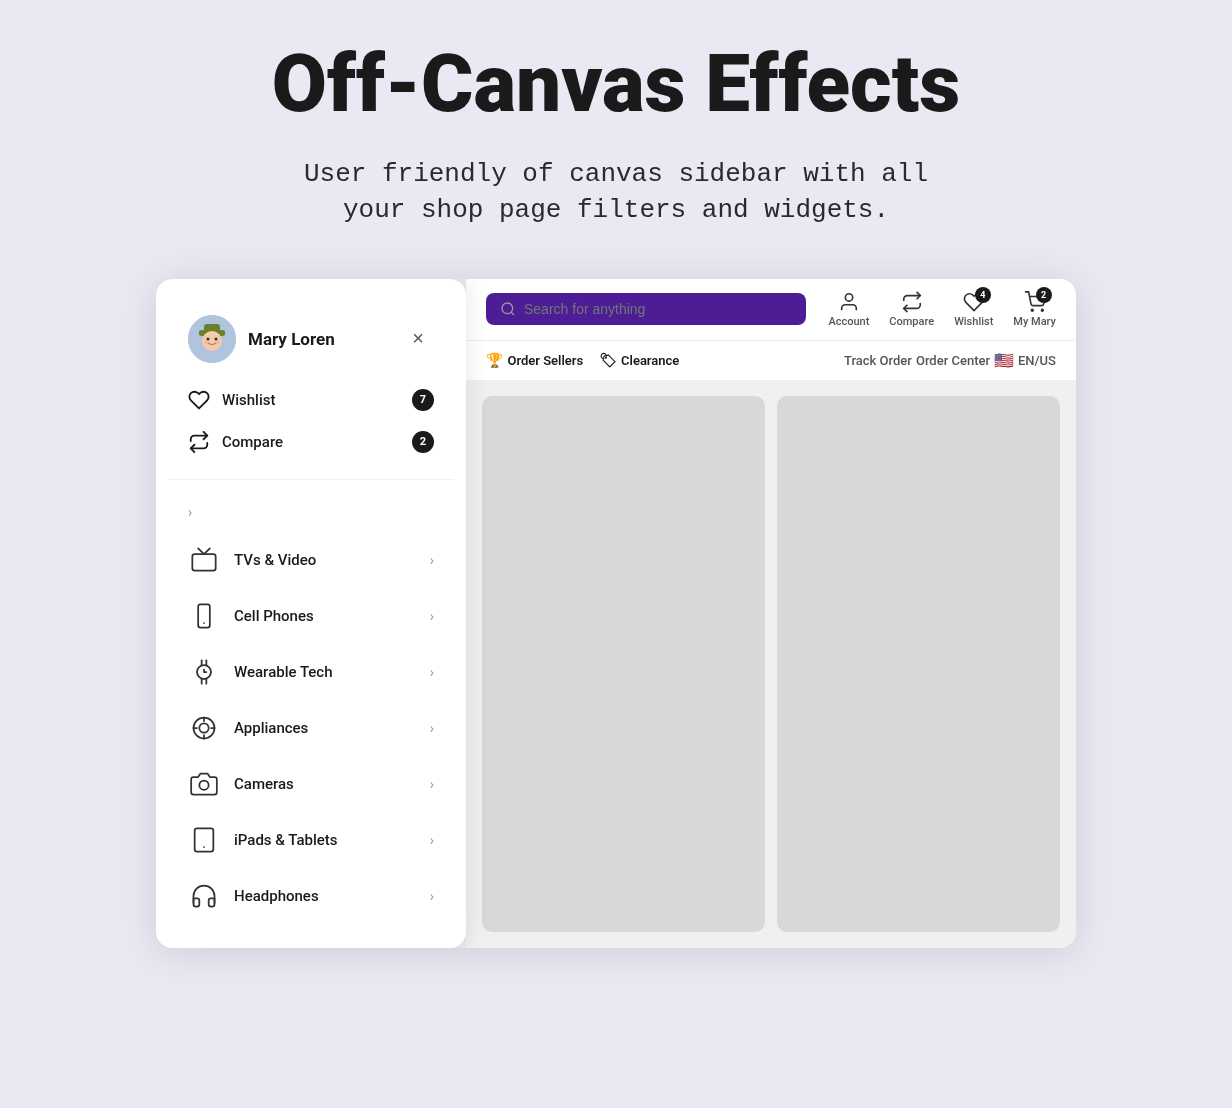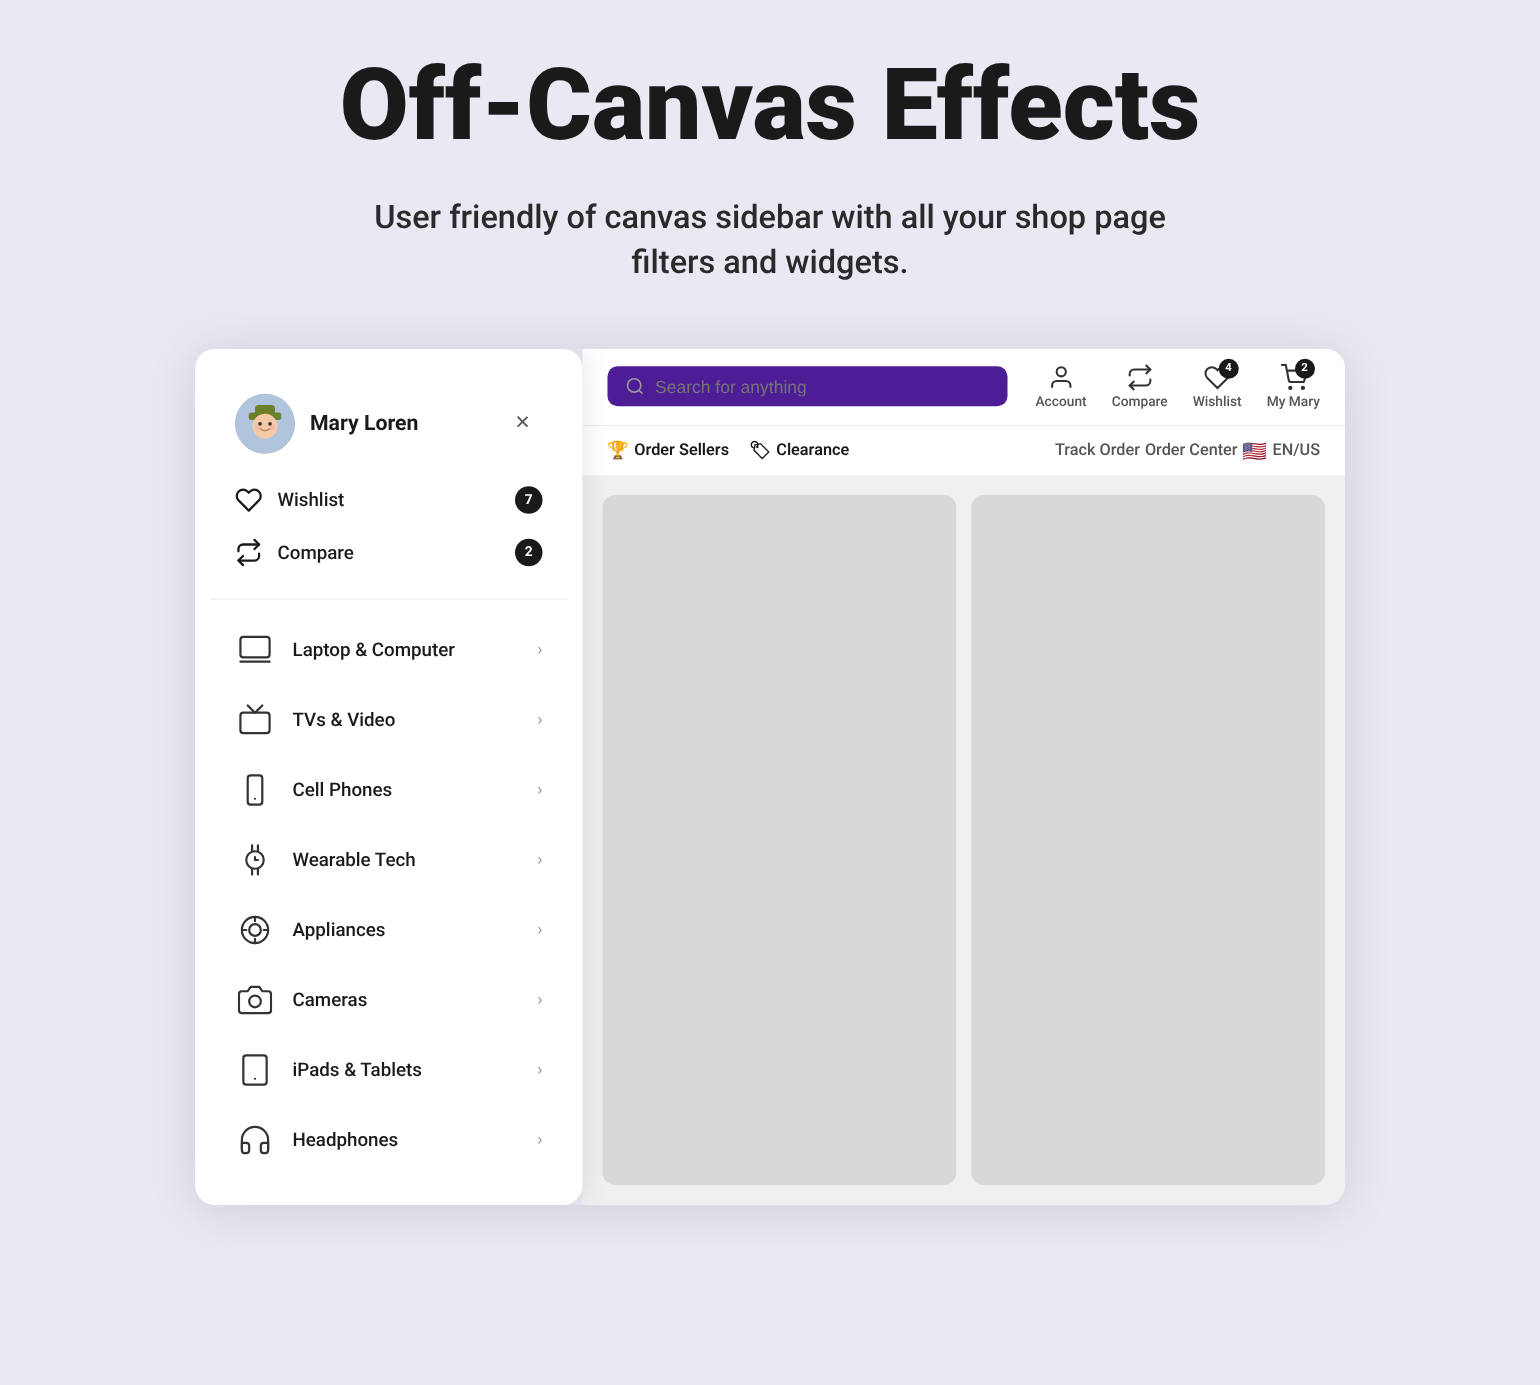--- a/index.html
+++ b/index.html
@@ -21,20 +21,21 @@
       margin-bottom: 28px;
     }
     .page-subtitle {
       font-size: 26px;
       font-weight: 500;
       color: #2a2a2a;
       text-align: center;
       max-width: 700px;
       line-height: 1.4;
       margin-bottom: 50px;
+      font-family: Liberation Mono, monospace;
     }
     .ui-container {
       display: flex;
       position: relative;
       width: 920px;
       border-radius: 16px;
       overflow: hidden;
       box-shadow: 0 4px 40px rgba(0,0,0,0.12);
     }
     
@@ -317,29 +318,20 @@
           </svg>
           <span class="action-label">Compare</span>
         </div>
         <div class="badge">2</div>
       </div>
     </div>
 
     <div class="sidebar-nav">
 
       <div class="nav-item">
-        <div class="nav-left">
-          <div class="nav-icon">
-            <svg width="28" height="28" viewBox="0 0 24 24" fill="none" stroke="#333" stroke-width="1.5" stroke-linecap="round" stroke-linejoin="round">
-              <rect x="2" y="3" width="20" height="14" rx="2" ry="2"></rect>
-              <line x1="2" y1="20" x2="22" y2="20"></line>
-            </svg>
-          </div>
-          <span class="nav-label">Laptop &amp; Computer</span>
-        </div>
         <span class="nav-chevron">›</span>
       </div>
 
       <div class="nav-item">
         <div class="nav-left">
           <div class="nav-icon">
             <svg width="28" height="28" viewBox="0 0 24 24" fill="none" stroke="#333" stroke-width="1.5" stroke-linecap="round" stroke-linejoin="round">
               <rect x="2" y="7" width="20" height="14" rx="2" ry="2"></rect>
               <polyline points="17 2 12 7 7 2"></polyline>
             </svg>

